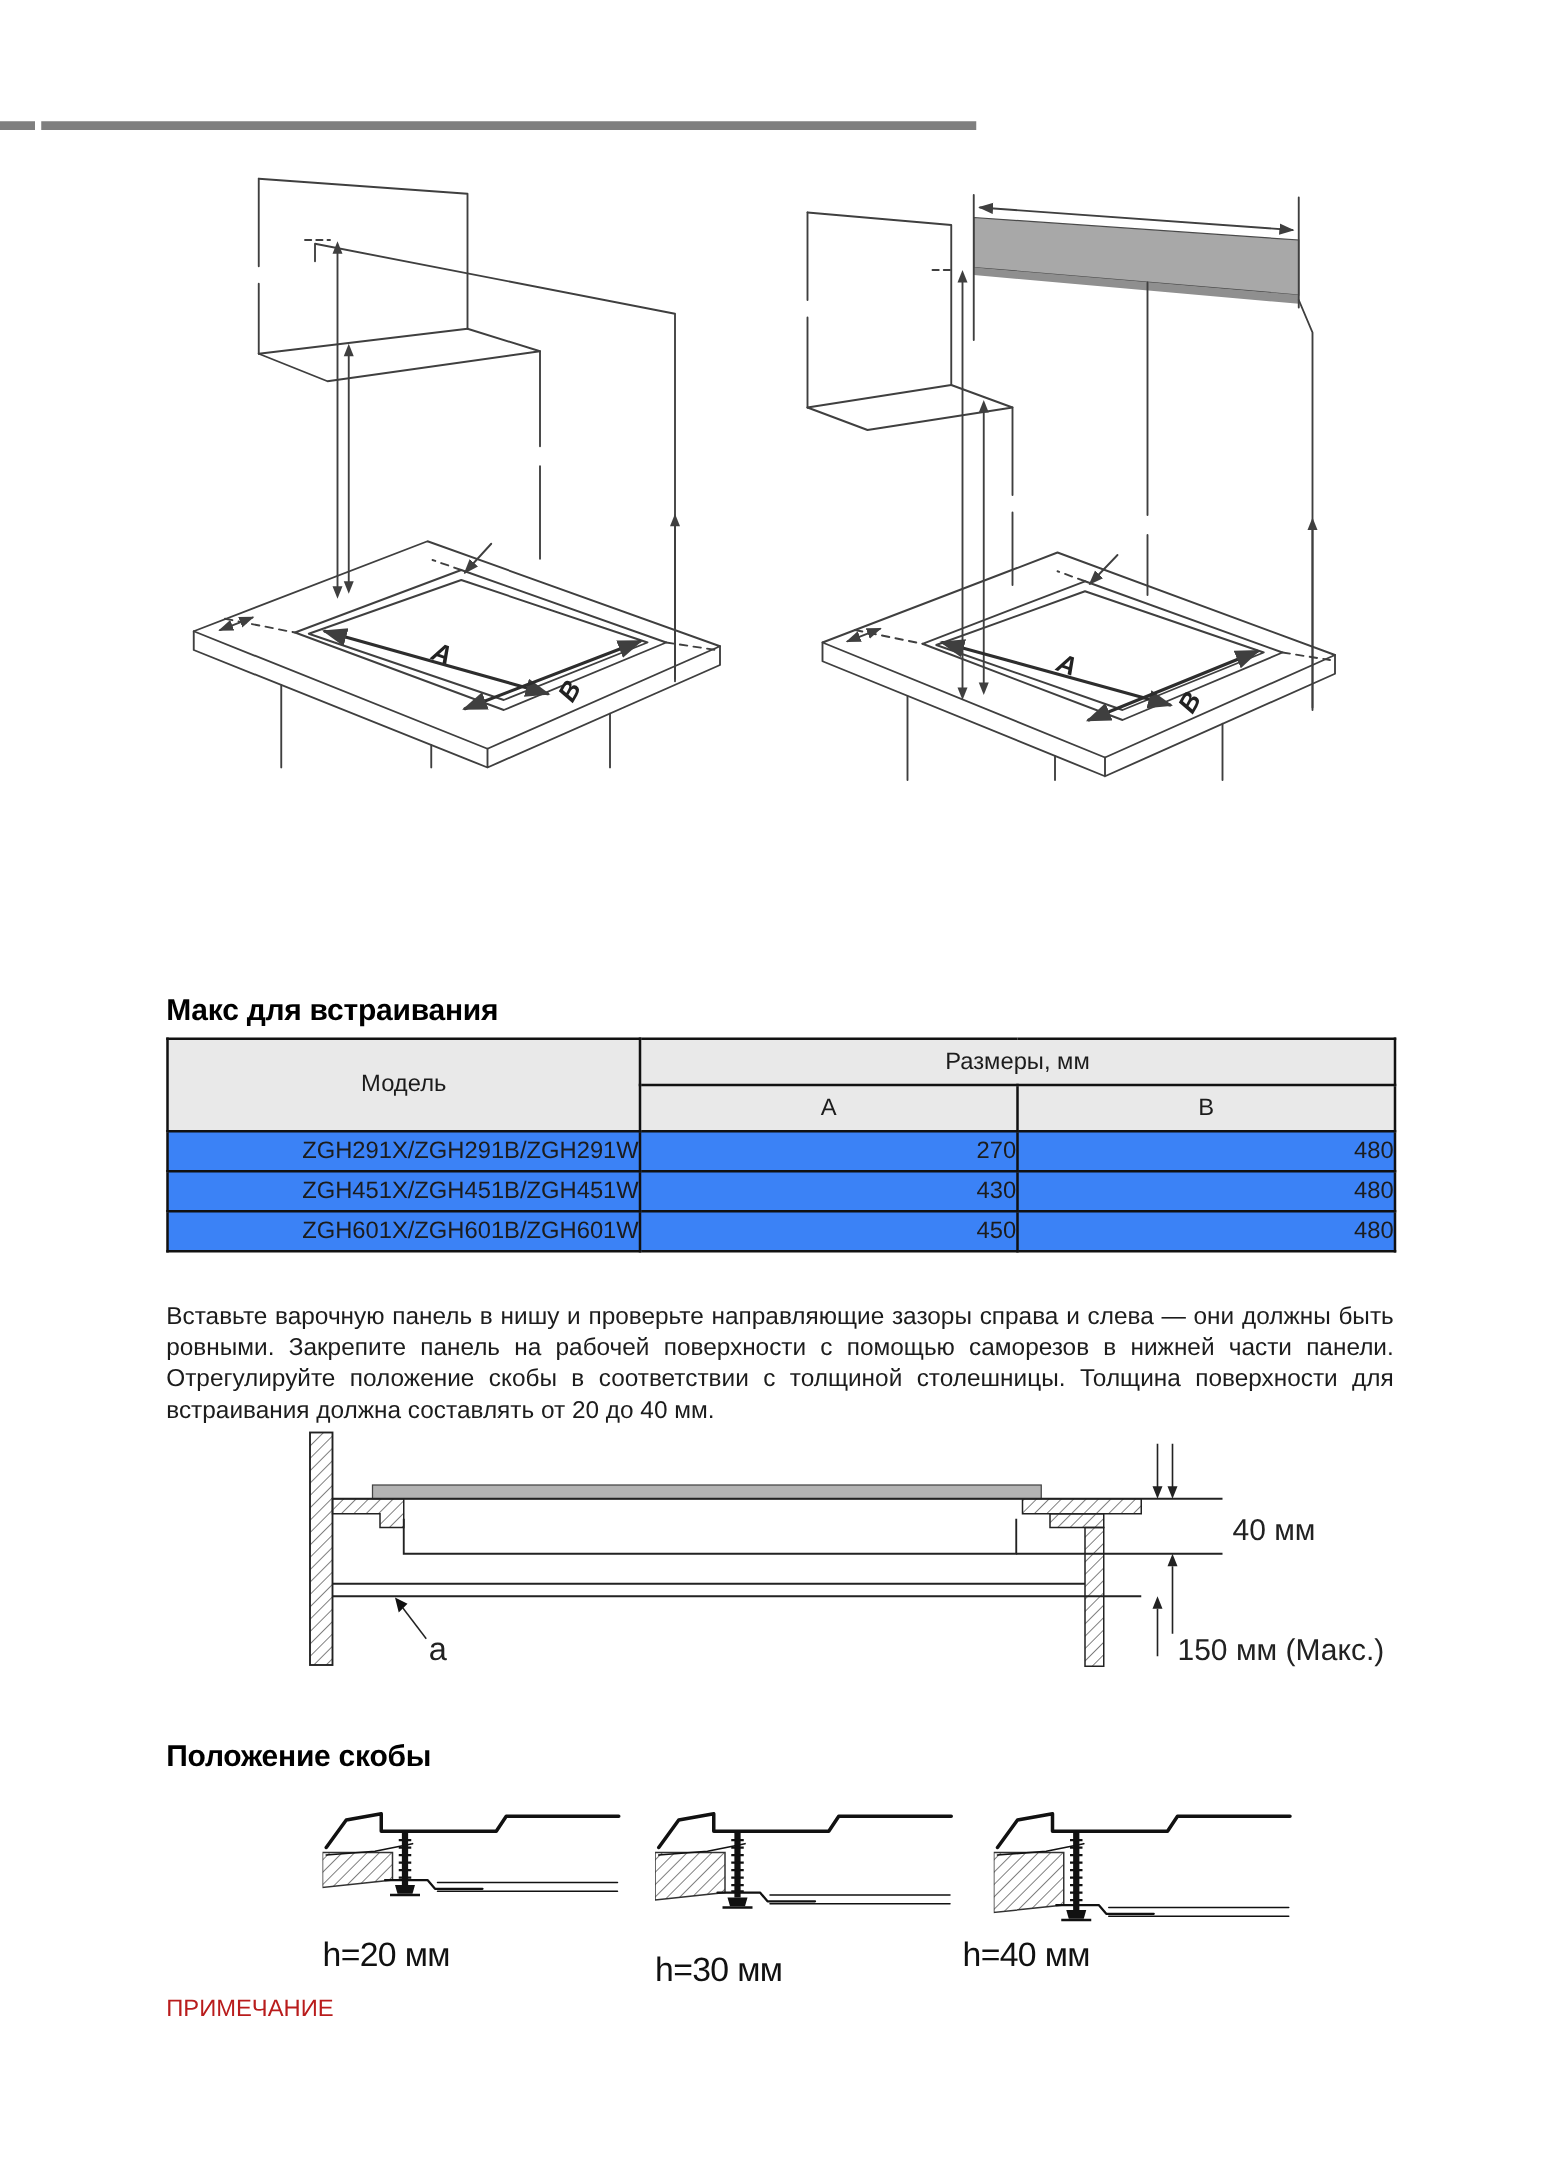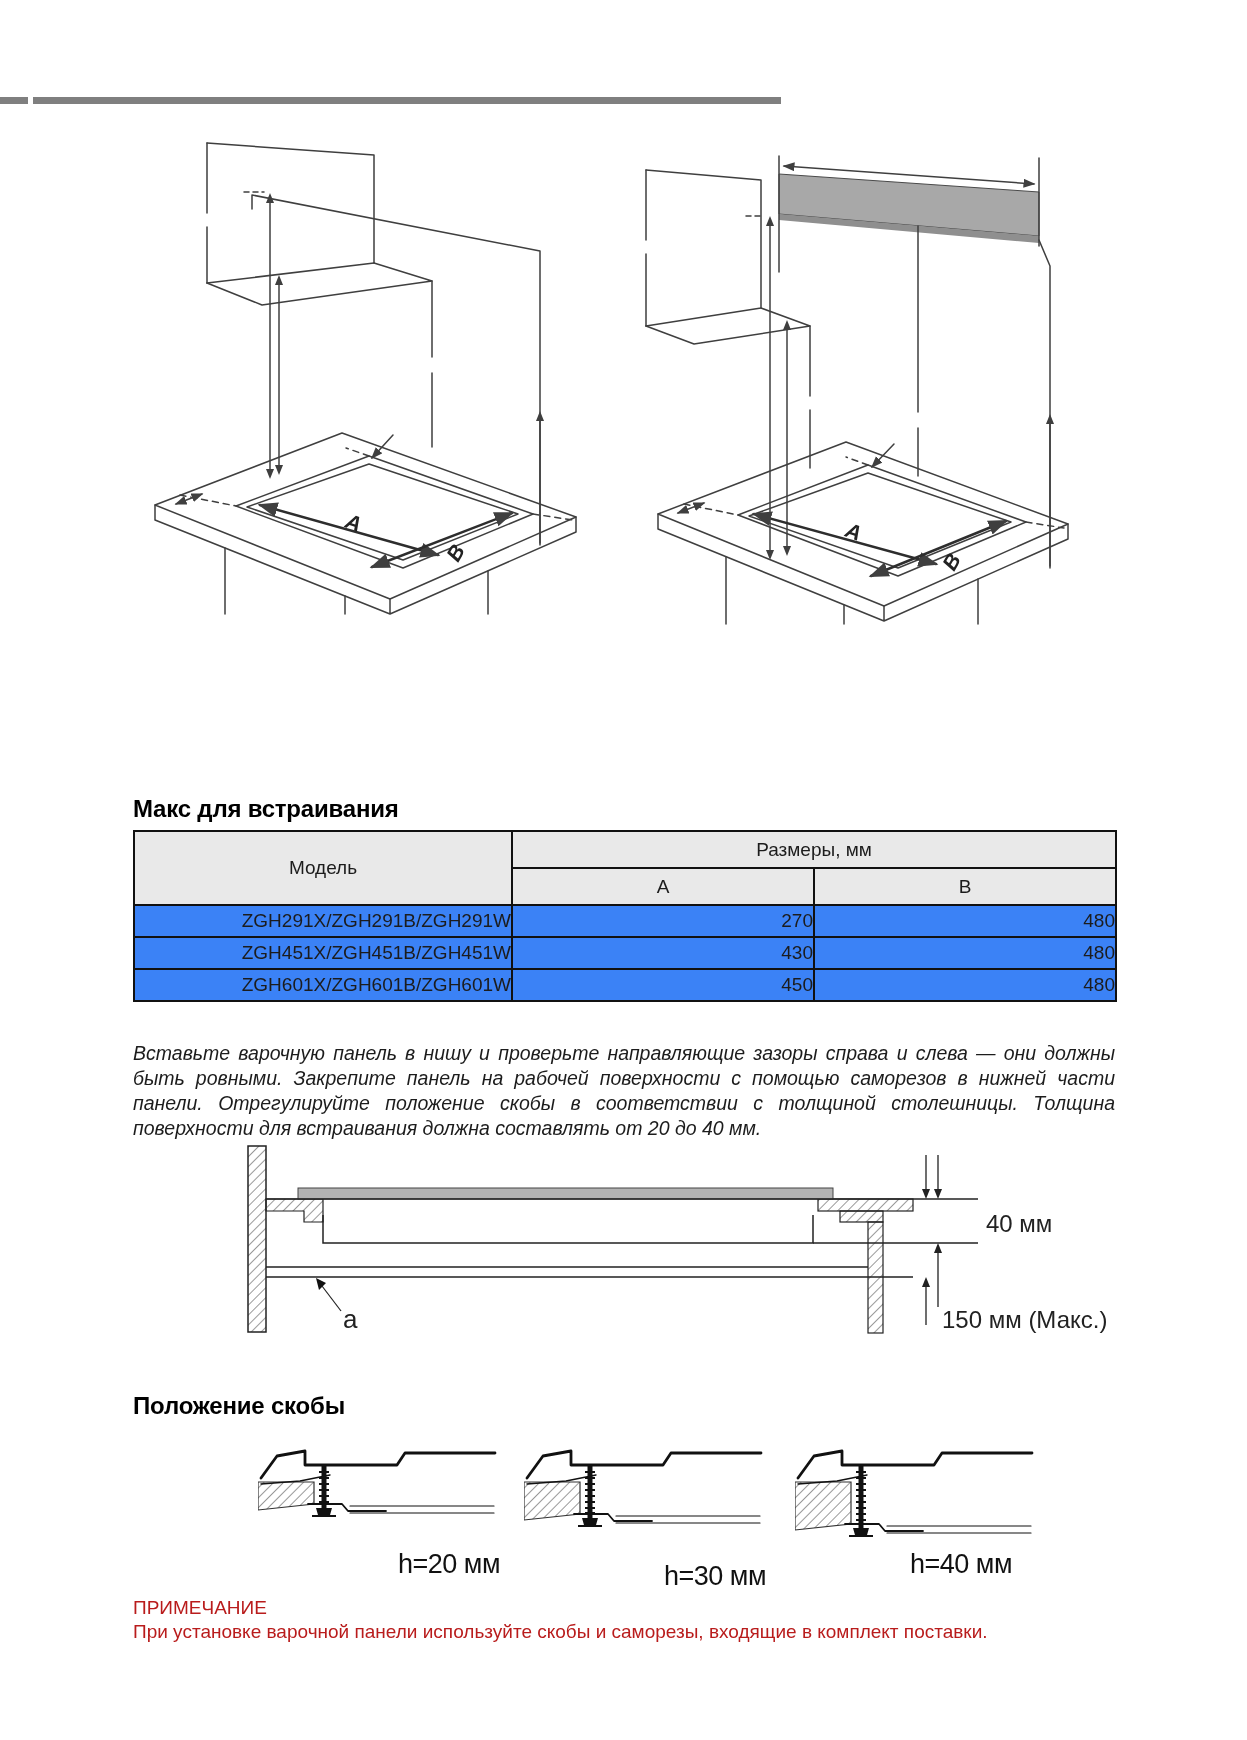--- a/index.html
+++ b/index.html
@@ -6,33 +6,33 @@
   #page{
     position:relative;width:1247px;height:1740px;background:#ffffff;
     font-family:"Liberation Sans",sans-serif;color:#161616;overflow:hidden;
   }
   .abs{position:absolute;}
   .rule{background:#7f7f7f;height:7px;top:97px;}
   h2.sec{
     margin:0;font-size:24px;font-weight:700;letter-spacing:-0.2px;color:#000;
   }
   .bodytext{
-    font-size:19.5px;line-height:25px;text-align:justify;color:#1c1c1c;font-style:italic;
+    font-size:19.5px;line-height:25px;text-align:justify;color:#1c1c1c;
   }
   table.dims{
     border-collapse:collapse;width:982px;table-layout:fixed;
     font-size:19px;color:#1c1c1c;
   }
   table.dims th, table.dims td{
     border:2px solid #111;text-align:center;font-weight:400;padding:0;
   }
   table.dims thead th{background:#e9e9e9;height:35px;}
   table.dims tbody td{background:#3b82f6;height:30px;text-align:right;}
   .bracket-label{
-    font-size:27px;letter-spacing:-0.5px;color:#111;text-align:right;
+    font-size:27px;letter-spacing:-0.5px;color:#111;text-align:left;
   }
   .notetitle,.notebody{font-size:19px;color:#b91c1c;}
   svg{display:block;}
   svg text{font-family:"Liberation Sans",sans-serif;}
 </style>
 </head>
 <body>
 
 <div id="page">
 
@@ -278,15 +278,14 @@
     <g>
       <path d="M63.5,28 h5 v62 h-5 z" fill="#111"></path>
       <path d="M61,34 h10 M61,40 h10 M61,46 h10 M61,52 h10 M61,58 h10 M61,64 h10 M61,70 h10 M61,76 h10 M61,82 h10" stroke="#111" stroke-width="1.8"></path>
       <polygon points="58,90 74,90 72,97 60,97" fill="#111"></polygon>
       <line x1="54" y1="98" x2="78" y2="98" stroke="#111" stroke-width="2"></line>
     </g>
   </svg>
   <div class="bracket-label abs" style="left:770px;top:1549px;width:242px;">h=40 мм</div>
 
   <div class="notetitle abs" style="left:133px;top:1597px;">ПРИМЕЧАНИЕ</div>
-  <div class="notebody abs" style="left:133px;top:1621px;width:990px;">При установке варочной панели используйте скобы и саморезы, входящие в комплект поставки.</div>
 
 </div>
 
 </body></html>

